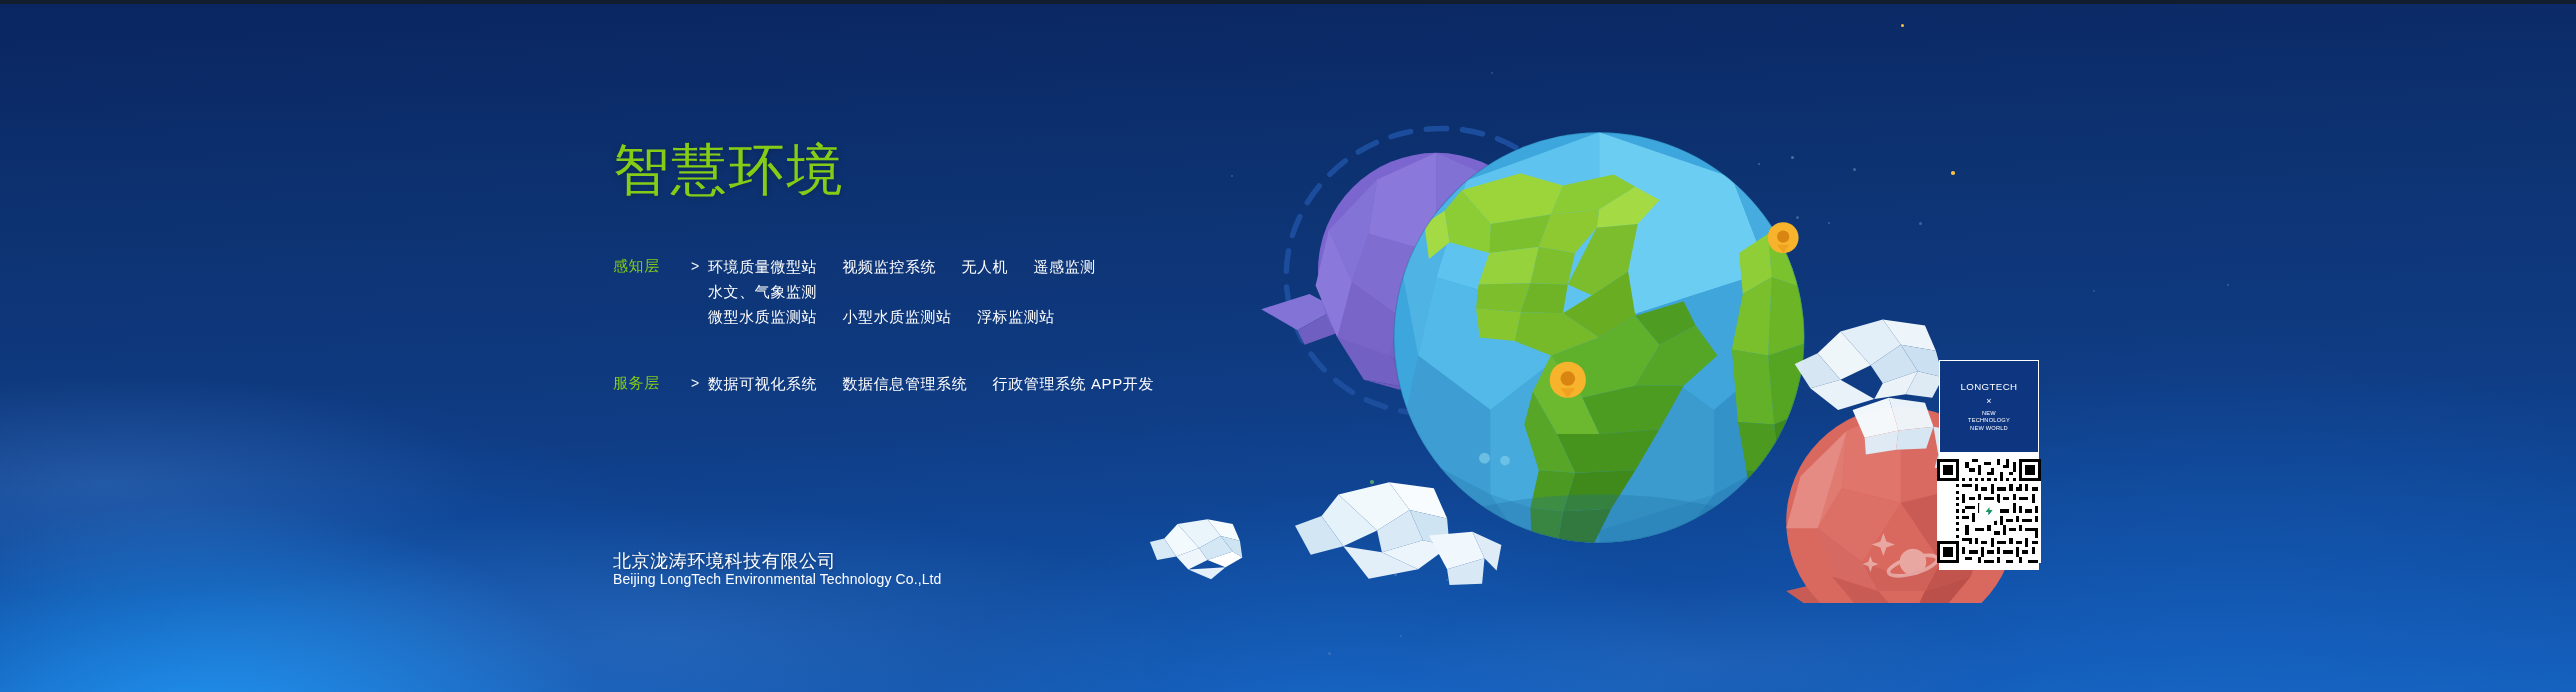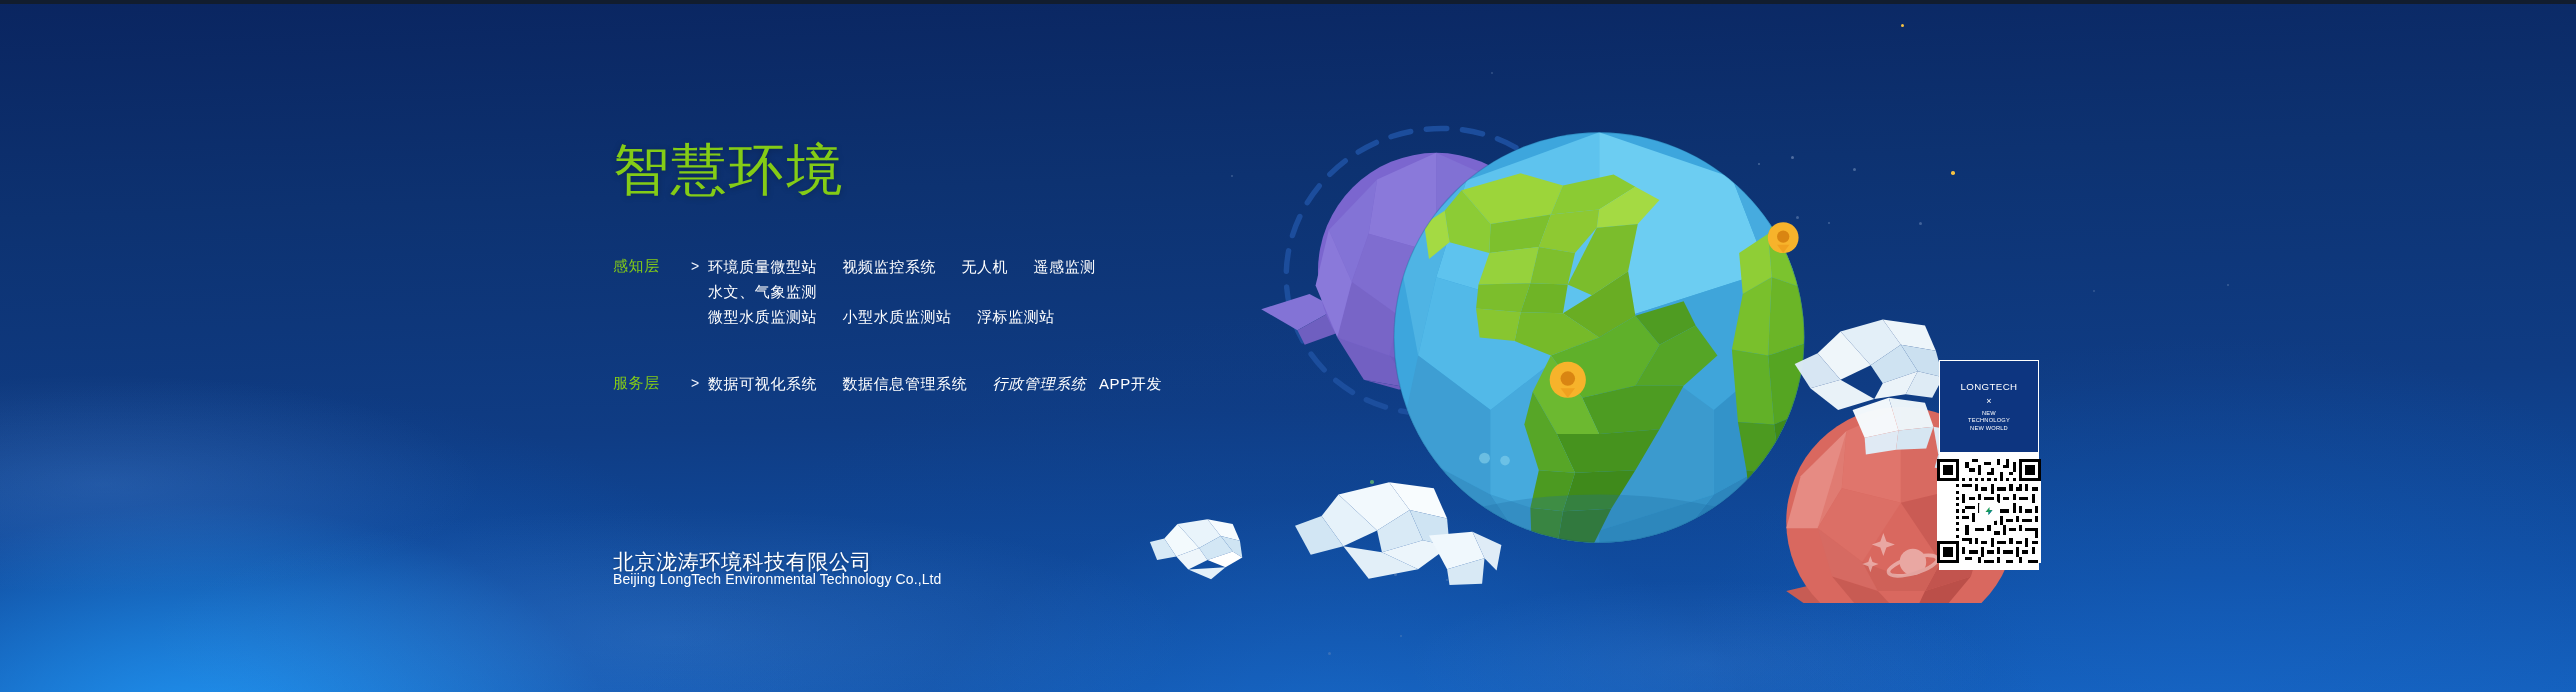--- a/index.html
+++ b/index.html
@@ -86,21 +86,21 @@
   }
   .layer-line .itm { display:inline-block; margin-right: 20.5px; text-align: right; }
   .layer-line .itm:last-child { margin-right: 0; }
 
   .company {
     position: absolute;
     left: 613px; top: 550px;
   }
   .company-cn {
     color: #ffffff;
-    font-size: 21px;
+    font-size: 18px;
     line-height: 23px;
     letter-spacing: 0.6px;
     white-space: nowrap;
     text-shadow: 0 0.6px 3.6px rgba(0,0,0,0.3);
   }
   .company-en {
     color: #ffffff;
     font-size: 14px;
     line-height: 11px;
     letter-spacing: 0.1px;
@@ -411,21 +411,21 @@
         </div>
       </div>
 
       <div class="layer-row">
         <div class="layer-label">服务层</div>
         <div class="layer-chev">&gt;</div>
         <div class="layer-items">
           <div class="layer-line">
             <span class="itm">数据可视化系统</span>
             <span class="itm">数据信息管理系统</span>
-            <span class="itm" style="margin-right:8px;font-style:italic;">行政管理系统</span>
+            <span class="itm" style="margin-right:0;">行政管理系统</span>
             <span class="itm">APP开发</span>
           </div>
         </div>
       </div>
 
     </div>
   </div>
 
   <div class="company">
     <div class="company-cn">北京泷涛环境科技有限公司</div>

